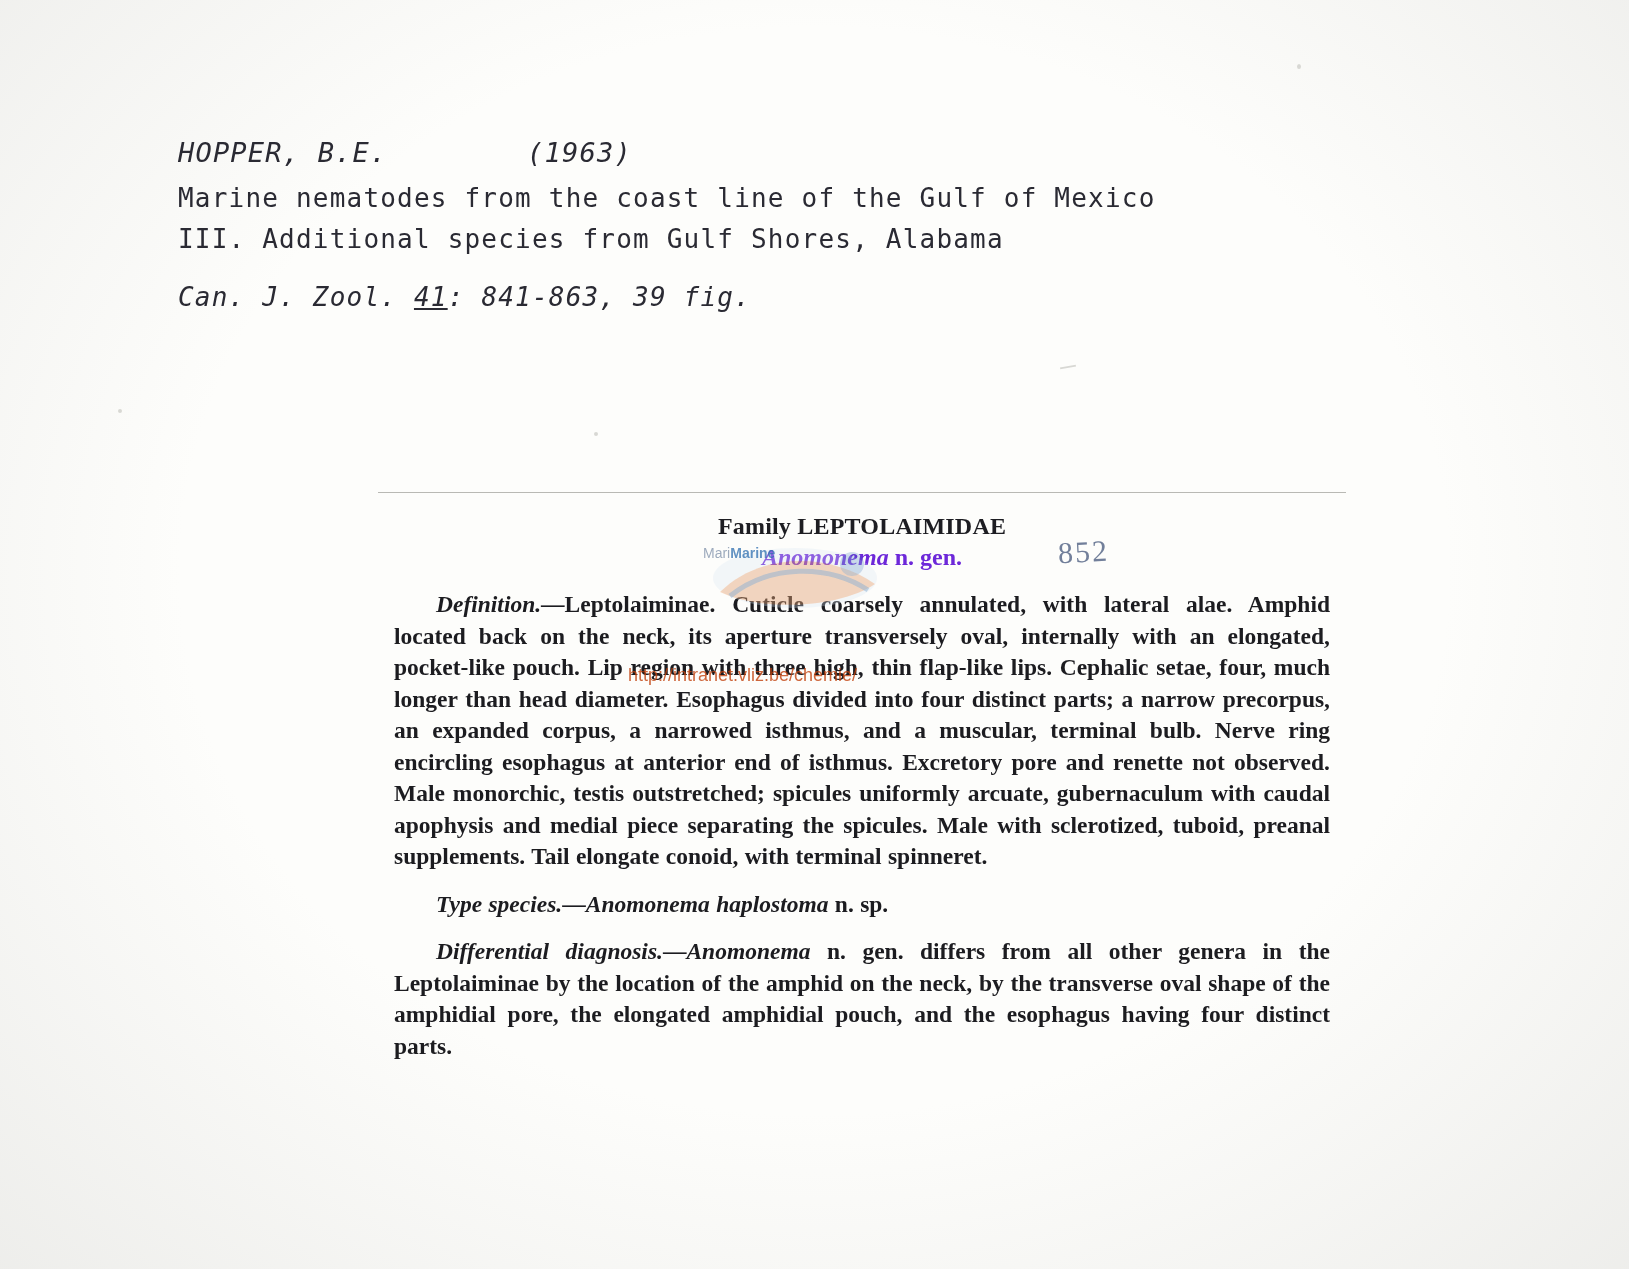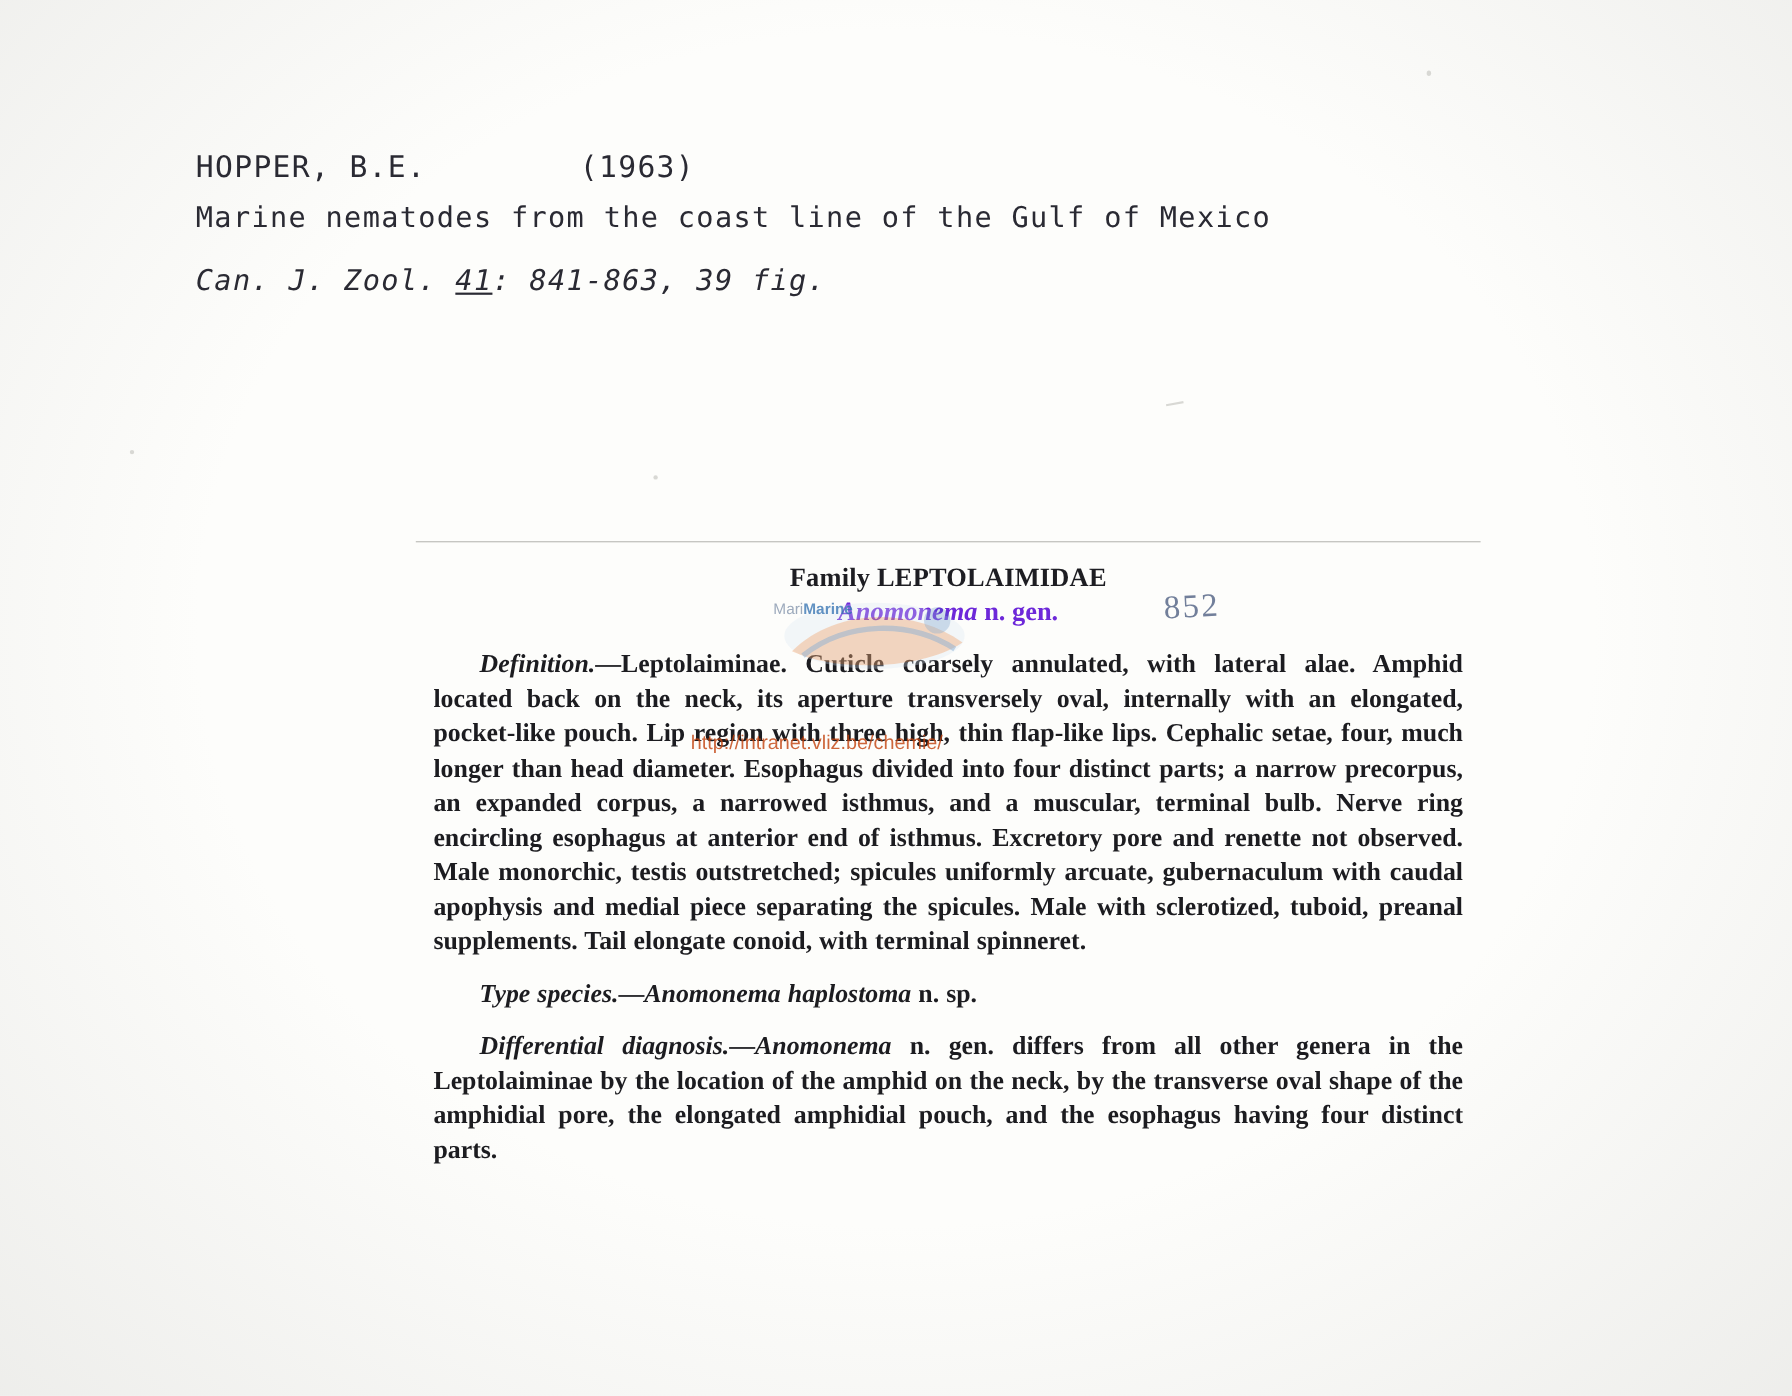--- a/index.html
+++ b/index.html
@@ -39,20 +39,21 @@
     font-family: "DejaVu Sans Mono", "Liberation Mono", monospace;
     color: #2a2a33;
     letter-spacing: 1.2px;
   }
   .typed .line {
     white-space: pre;
   }
   .typed .t-author {
     font-size: 27px;
     line-height: 50px;
+    font-style: italic;
   }
   .typed .t-title {
     font-size: 26px;
     line-height: 41px;
   }
   .typed .t-cite {
     font-size: 26px;
     line-height: 50px;
     margin-top: 12px;
     font-style: italic;
@@ -174,20 +175,21 @@
 <div id="page">
 
   <div class="mark mark-dot1"></div>
   <div class="mark mark-dot2"></div>
   <div class="mark mark-dot3"></div>
   <div class="mark mark-tick"></div>
 
   <div class="typed">
     <div class="line t-author">HOPPER, B.E.        (1963)</div>
     <div class="line t-title">Marine nematodes from the coast line of the Gulf of Mexico</div>
+    <div class="line t-title">III. Additional species from Gulf Shores, Alabama</div>
     <div class="line t-cite"><span>Can. J. Zool. </span><span class="u">41</span><span>: 841-863, 39 fig.</span></div>
   </div>
 
   <div class="pagenum">852</div>
 
   <div id="clipping">
     <div class="rule"></div>
 
     <div class="fam-head">Family LEPTOLAIMIDAE</div>
 

